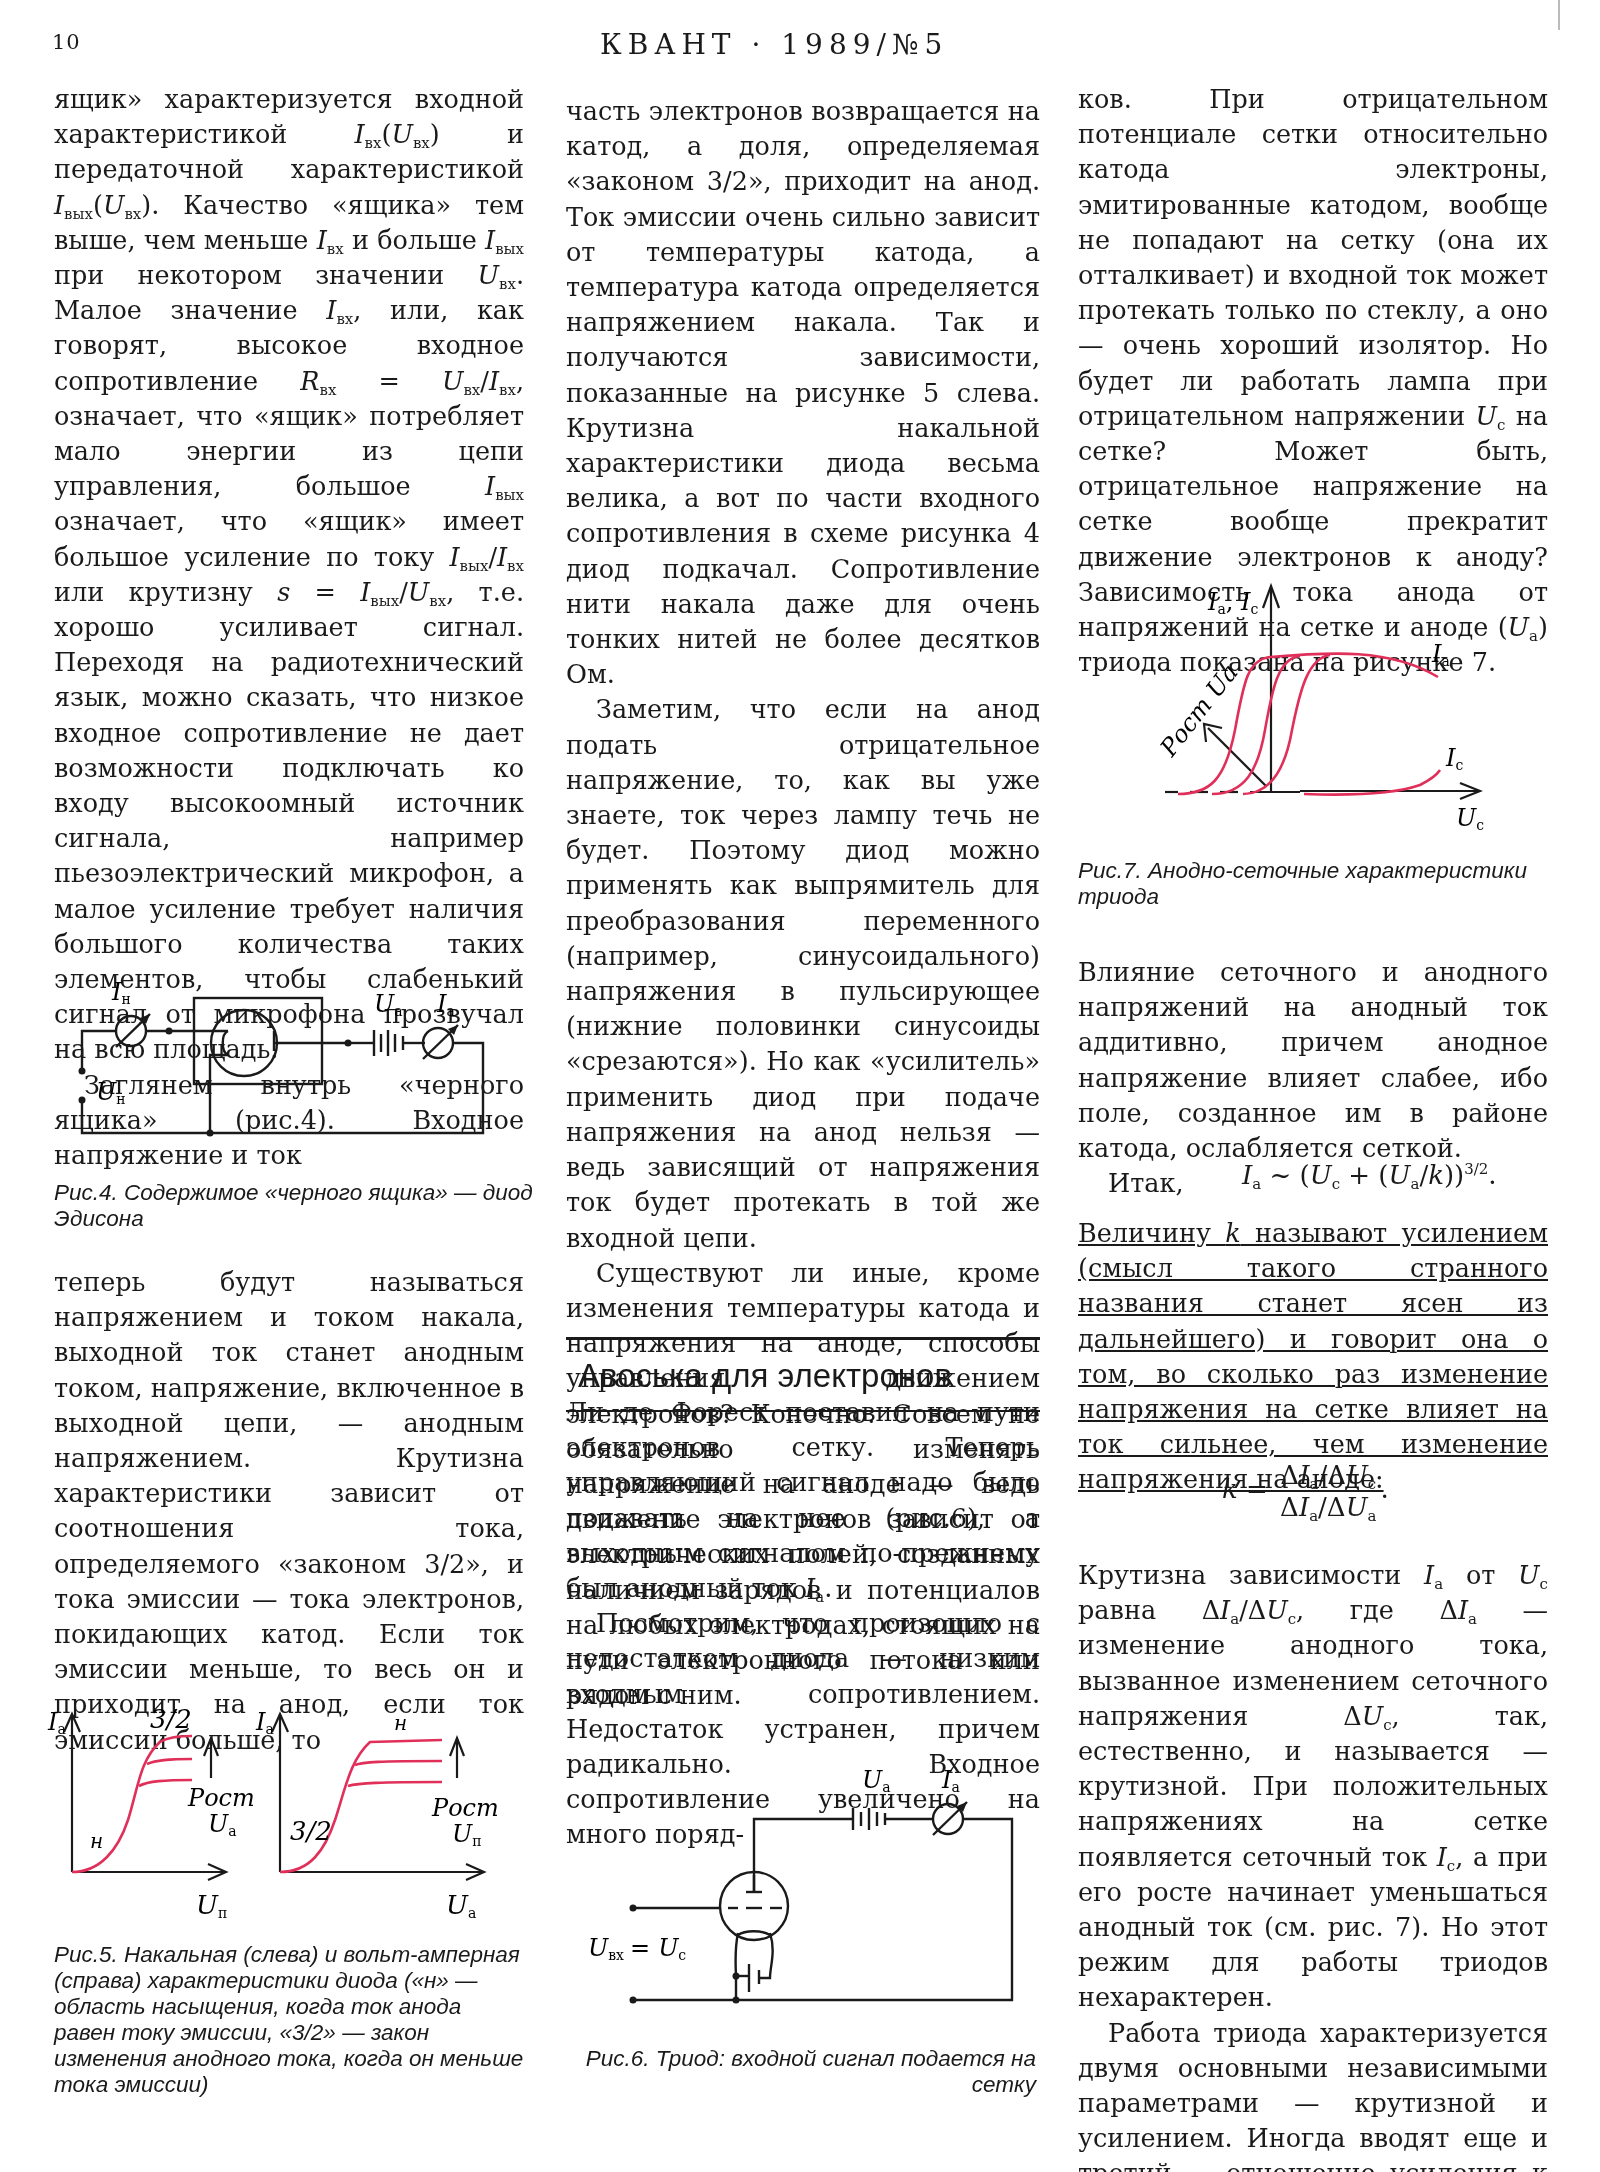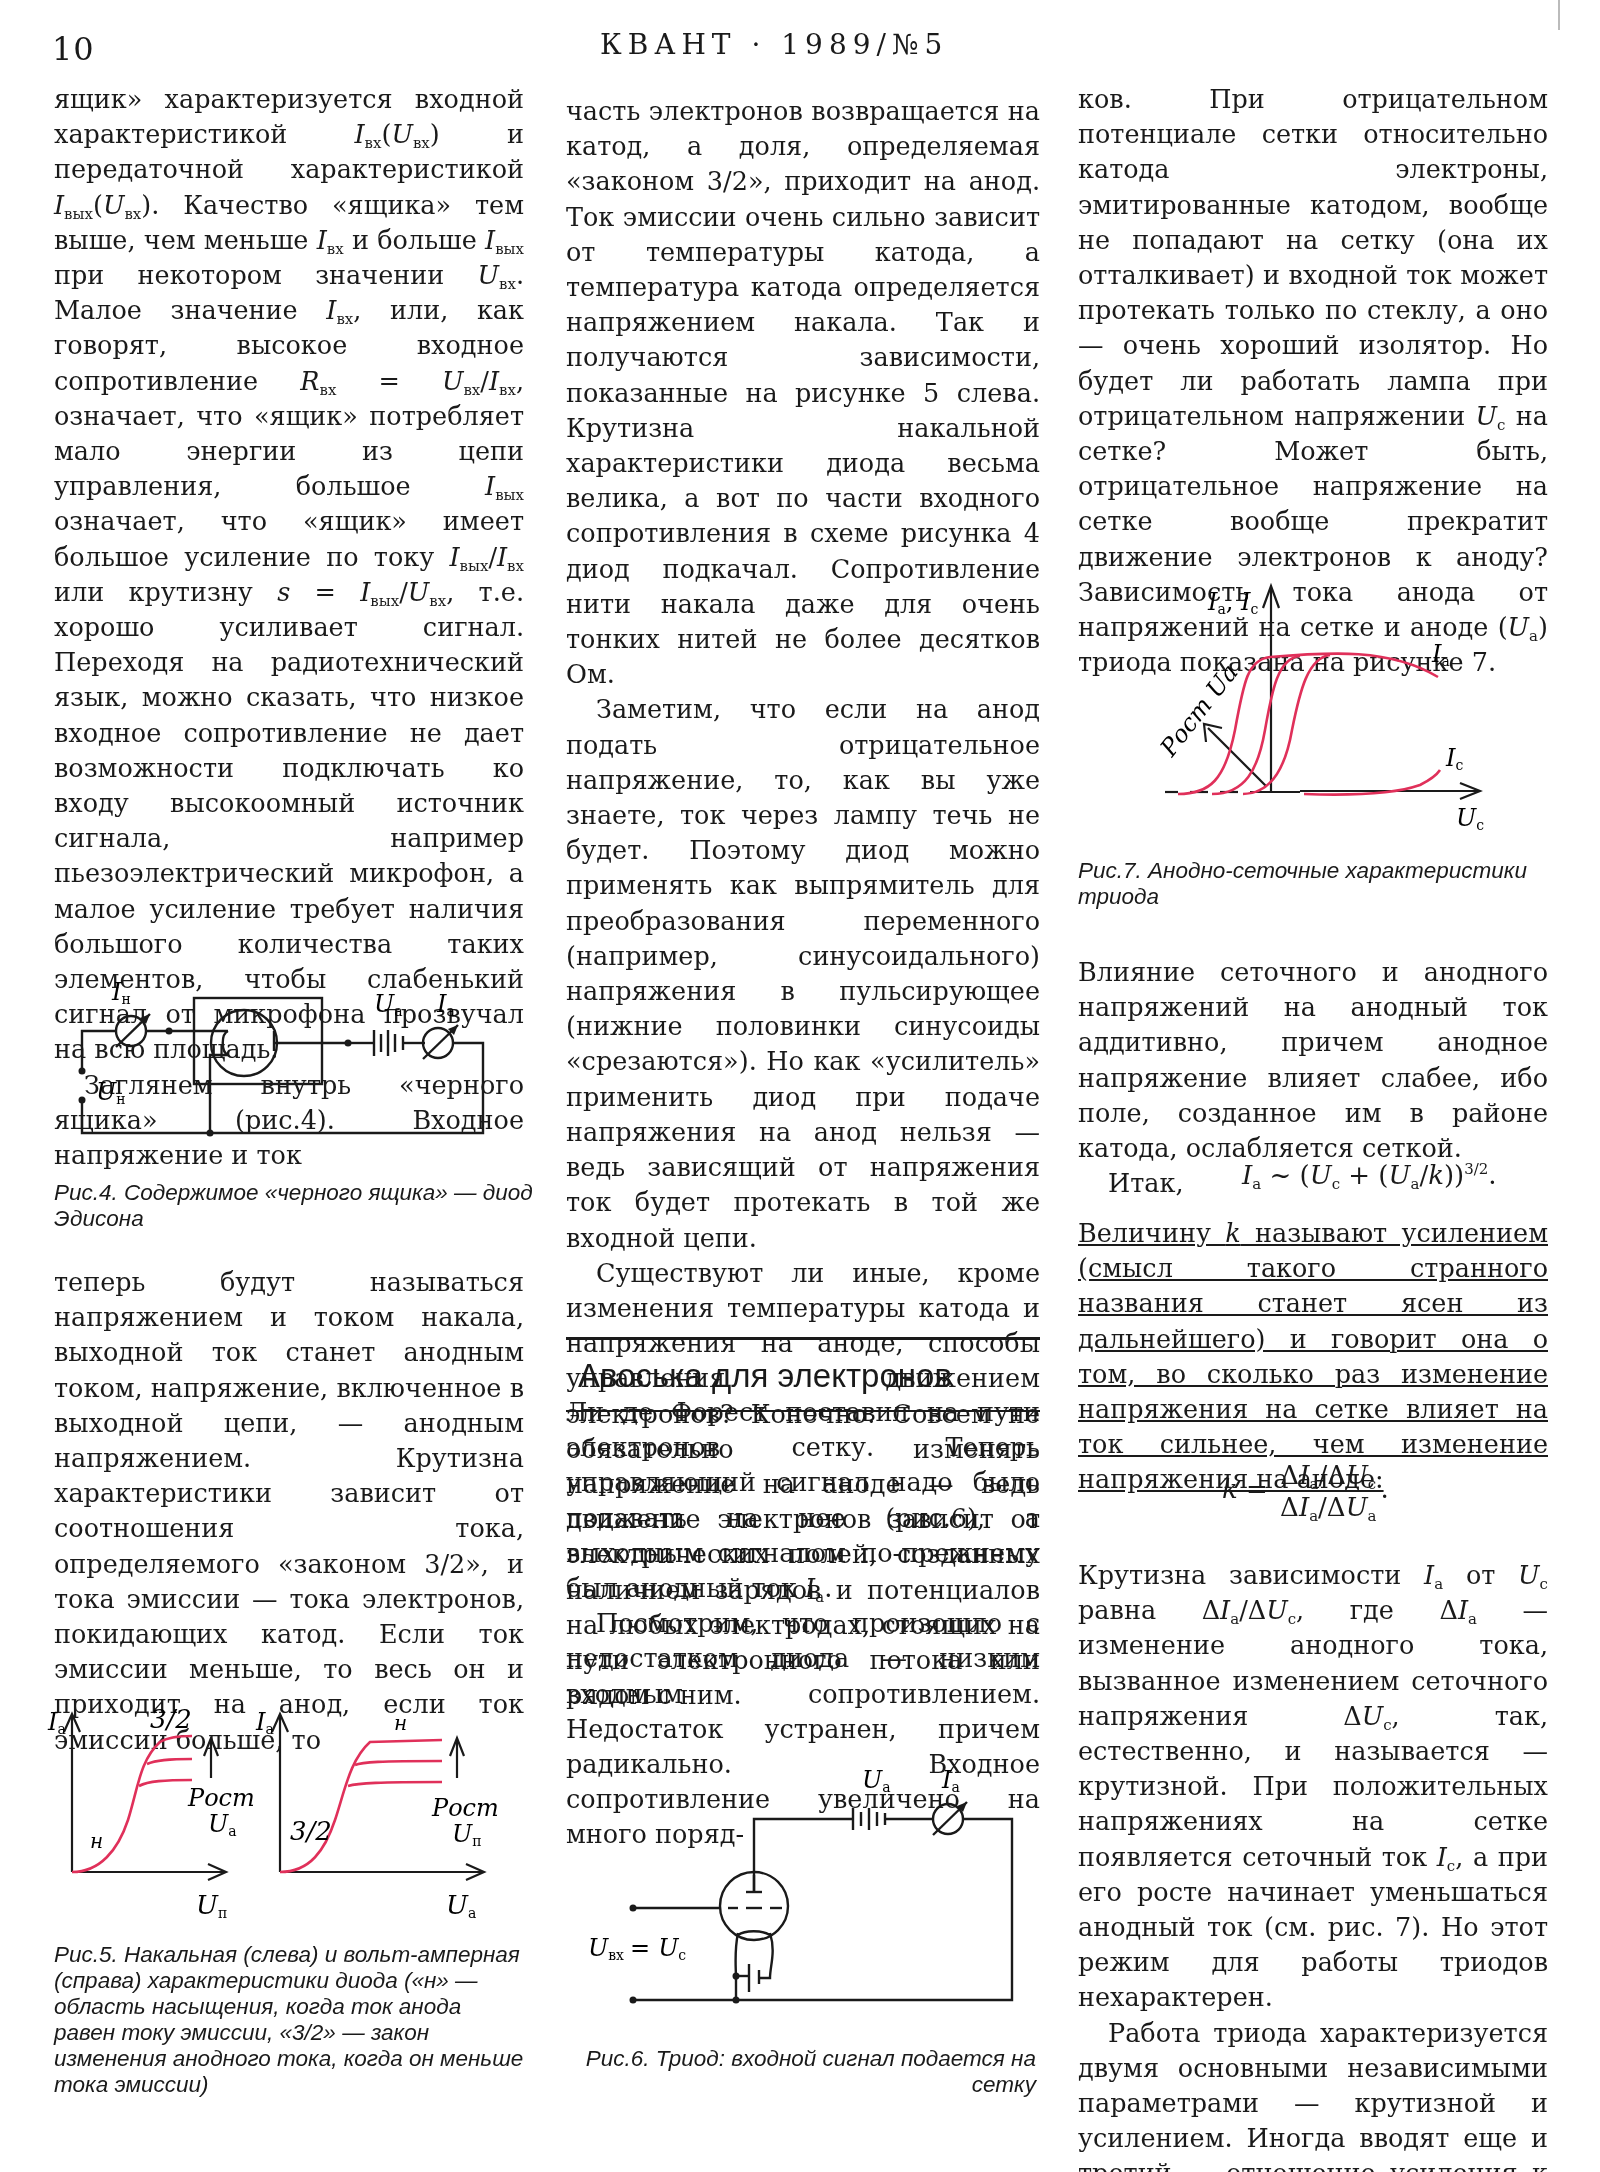--- a/index.html
+++ b/index.html
@@ -1,18 +1,18 @@
 <!DOCTYPE html>
 <html><head>
 <meta charset="utf-8">
 <style>
   html, body { margin: 0; padding: 0; background: #ffffff; }
   body { width: 1600px; height: 2172px; position: relative; overflow: hidden; color: #1a1a1a;
          font-family: "DejaVu Serif", "Liberation Serif", serif; }
-  .hdr-page { position: absolute; left: 52px; top: 30px; font-size: 32px; letter-spacing: 1px; }
+  .hdr-page { position: absolute; left: 52px; top: 30px; font-size: 21px; letter-spacing: 1px; }
   .hdr-title { position: absolute; left: 600px; top: 28px; font-size: 28px; letter-spacing: 6px; }
   .col { position: absolute; font-size: 25.5px; line-height: 35.2px; text-align: justify; }
   .col p { margin: 0; }
   .col p.ind { text-indent: 30px; }
   .c1 { left: 54px; width: 470px; }
   .c2 { left: 566px; width: 474px; }
   .c3 { left: 1078px; width: 470px; }
   i.v { font-style: italic; }
   sub { font-size: 15px; vertical-align: -5px; line-height: 0; }
   .cap { position: absolute; font-family: "Liberation Sans", "DejaVu Sans", sans-serif;

